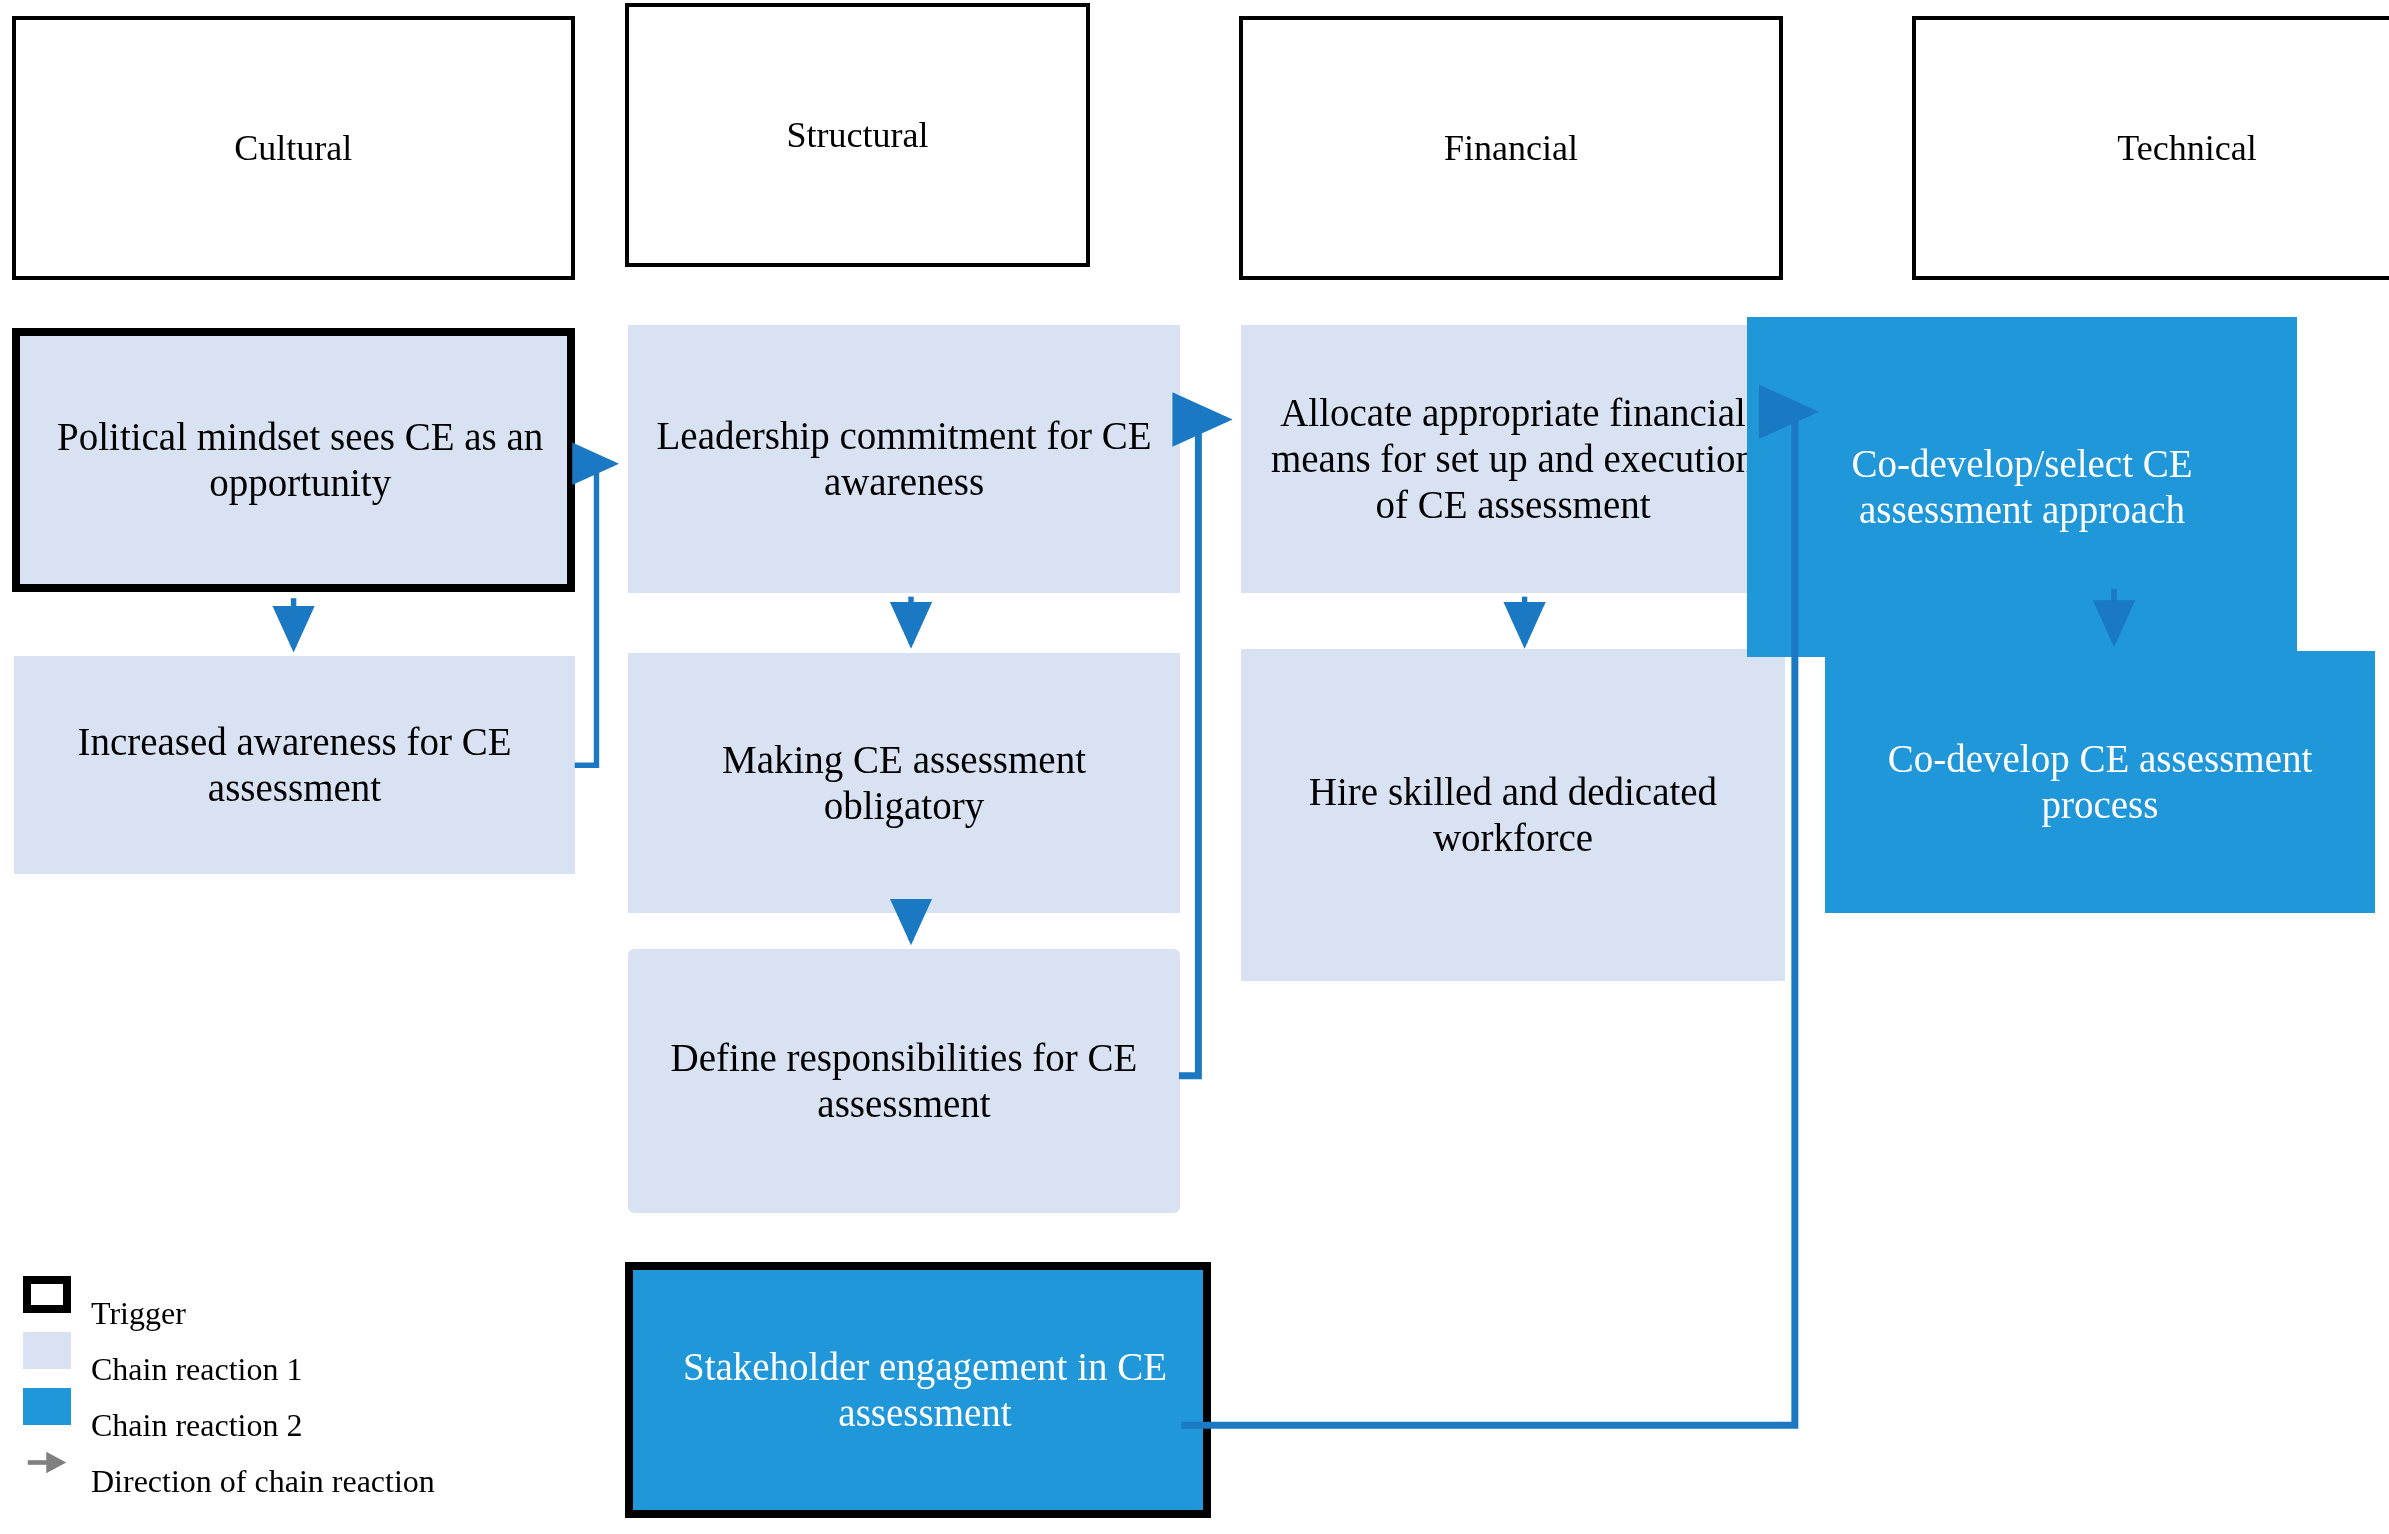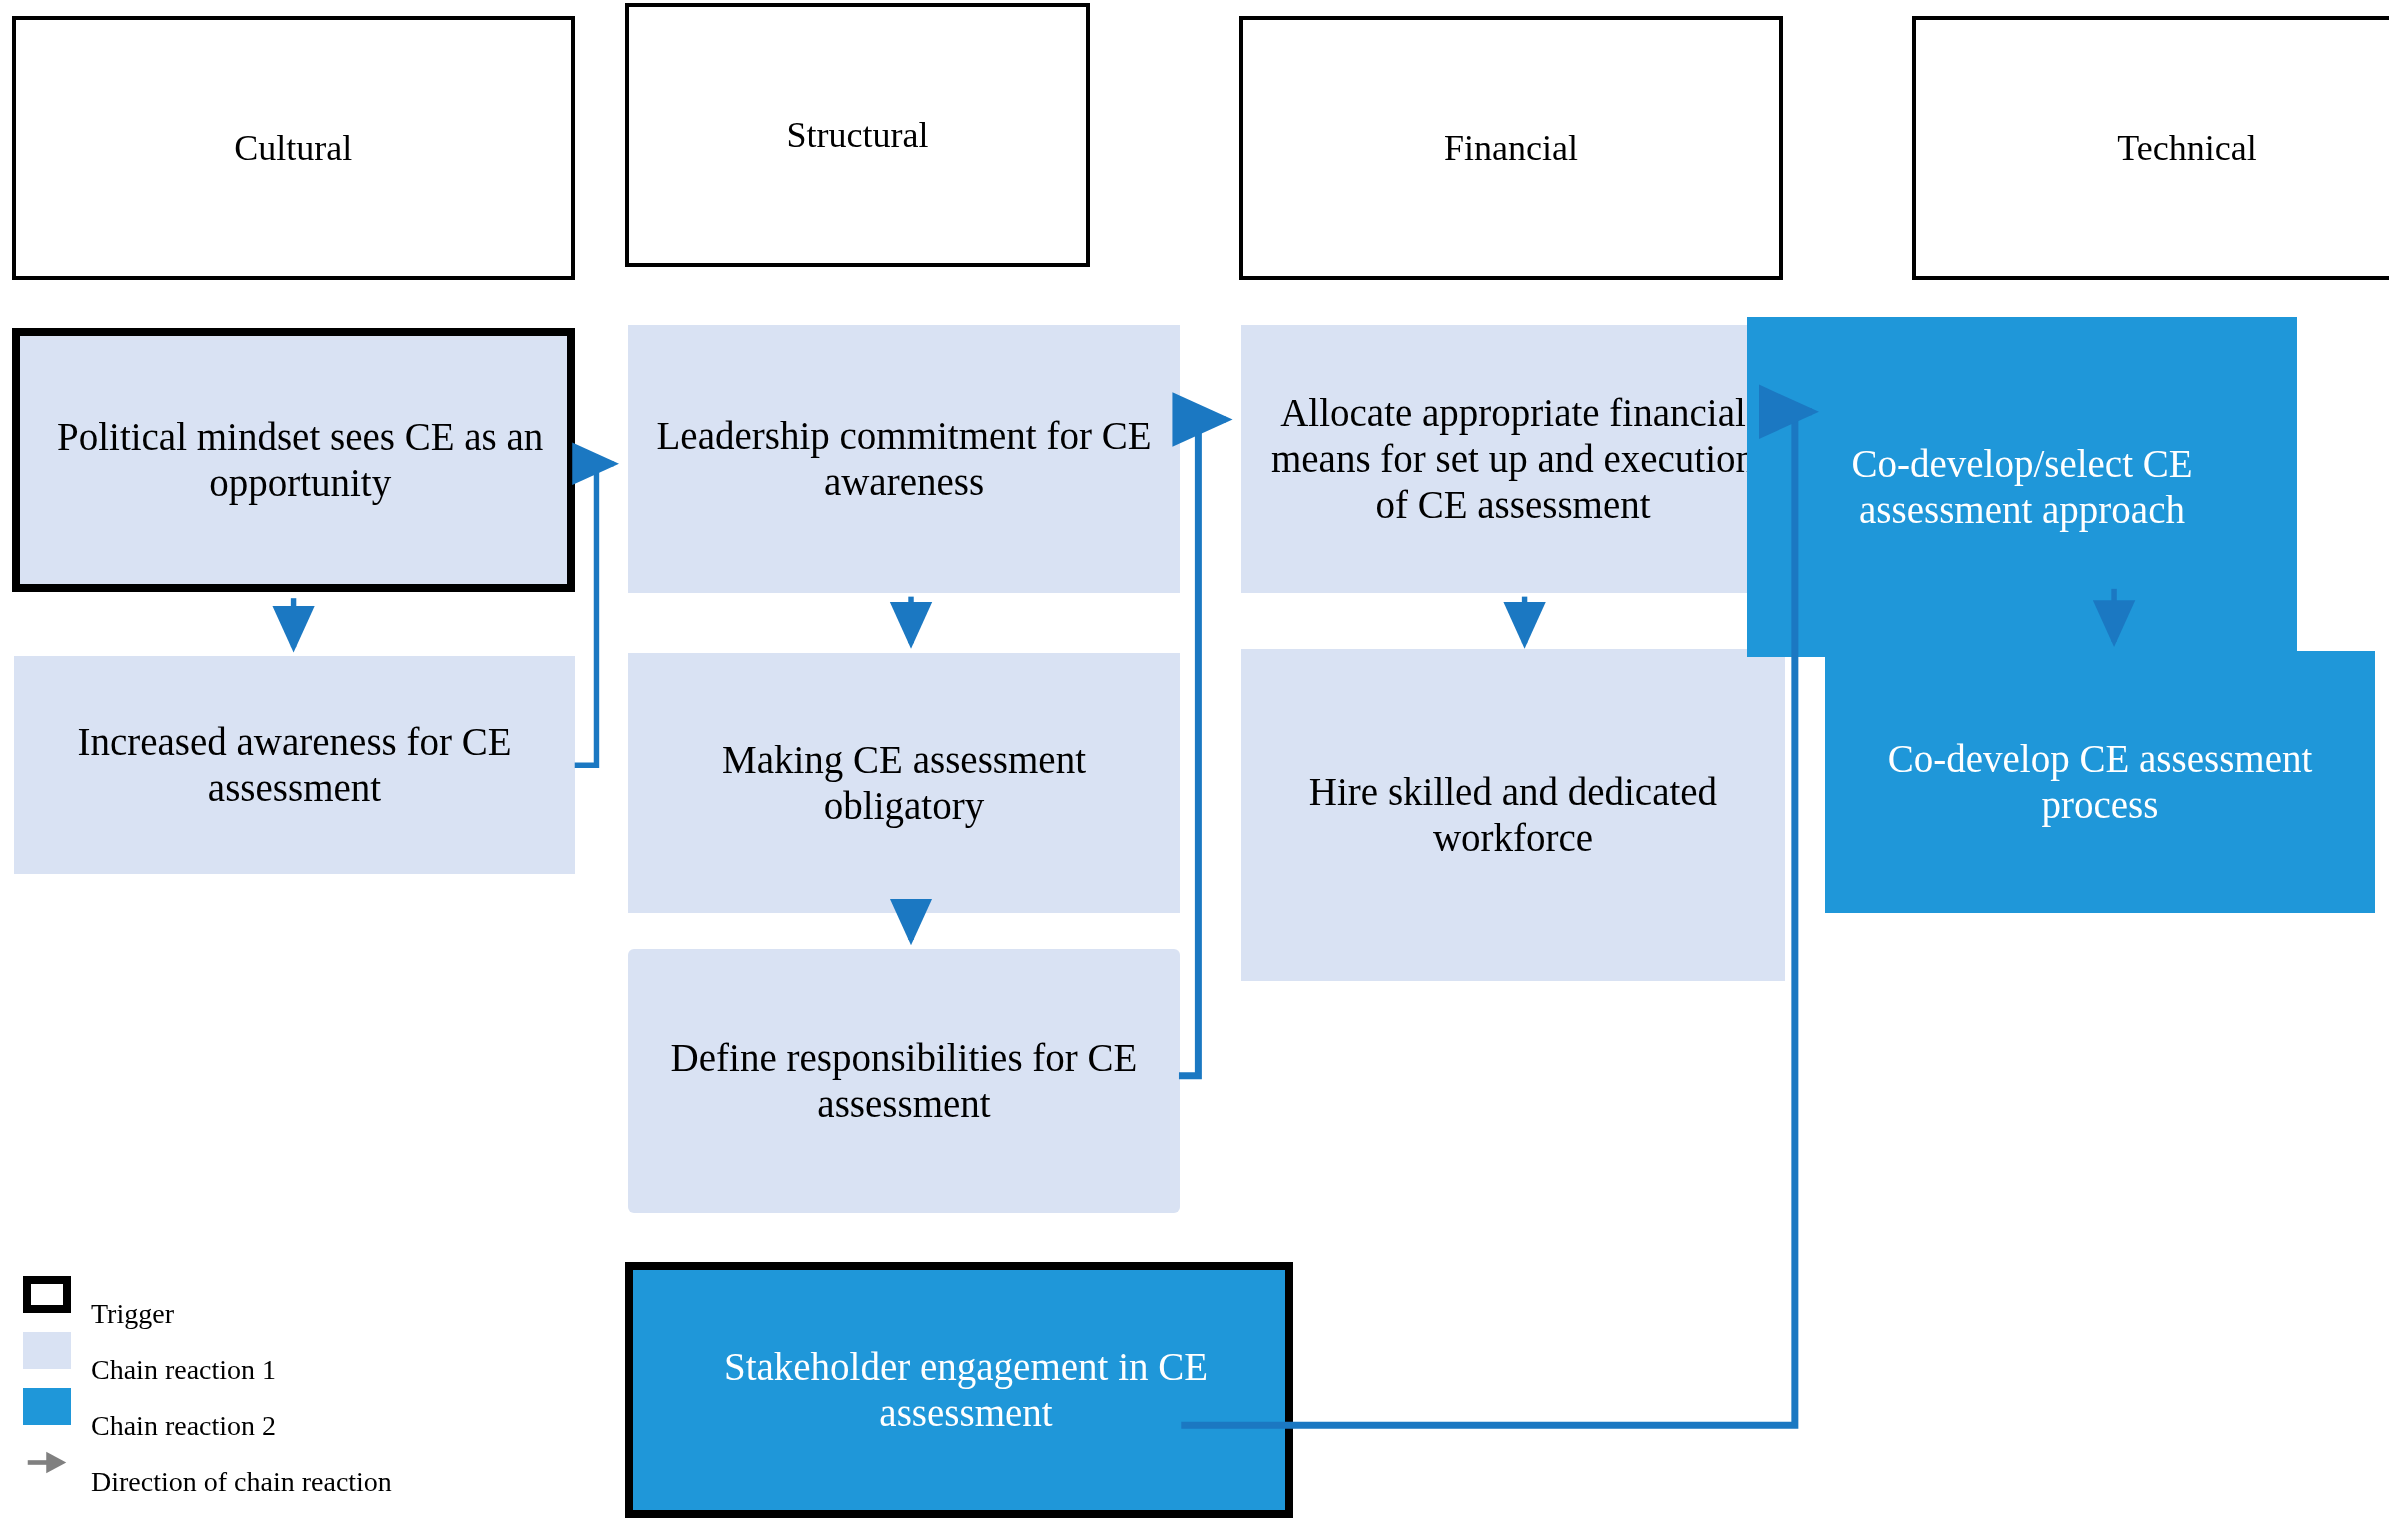--- a/index.html
+++ b/index.html
@@ -27,21 +27,21 @@
   svg#wires{position:absolute;left:0;top:0;width:2389px;height:1535px;pointer-events:none;}
 
   
   #legend{position:absolute;left:23px;top:1266px;width:497px;}
   .lrow{display:flex;align-items:center;height:56px;}
   .lsw{width:48px;height:37px;flex:0 0 48px;margin-right:20px;box-sizing:border-box;}
   .lsw-trigger{background:#fff;border:8.5px solid #000;}
   .lsw-c1{background:#d9e2f3;}
   .lsw-c2{background:#1f97d9;}
   .lsw-arrow{position:relative;}
-  .llabel{font-size:28px;color:#000;white-space:nowrap;margin-top:39px;}
+  .llabel{font-size:32px;color:#000;white-space:nowrap;margin-top:39px;}
 </style>
 </head>
 <body>
 
 <div id="stage">
 
   <div class="hdr" style="left:11.7px;top:15.5px;width:563px;height:264px;">
     <span>Cultural</span>
   </div>
 
@@ -70,21 +70,21 @@
   </div>
 
   <div class="nodebox c1" style="left:628px;top:653px;width:552px;height:260px;">
     <span class="txt">Making CE assessment obligatory</span>
   </div>
 
   <div class="nodebox c1" style="left:628px;top:949px;width:552px;height:264px;border-radius:6px;">
     <span class="txt">Define responsibilities for CE assessment</span>
   </div>
 
-  <div class="nodebox c2 trigger" style="left:625px;top:1262px;width:668px;height:256px;">
+  <div class="nodebox c2 trigger" style="left:625px;top:1262px;width:586px;height:256px;">
     <span class="txt">Stakeholder engagement in CE assessment</span>
   </div>
 
   <div class="nodebox c1" style="left:1241px;top:325px;width:544px;height:268px;">
     <span class="txt">Allocate appropriate financial means for set up and execution of CE assessment</span>
   </div>
 
   <div class="nodebox c1" style="left:1241px;top:649px;width:544px;height:332px;text-align:center;">
     <span class="txt">Hire skilled and dedicated workforce</span>
   </div>

